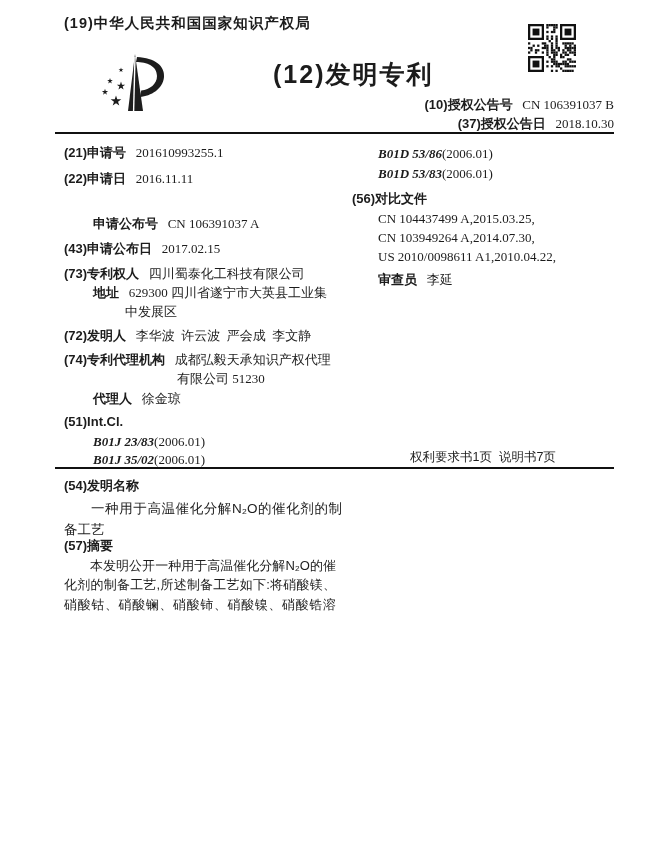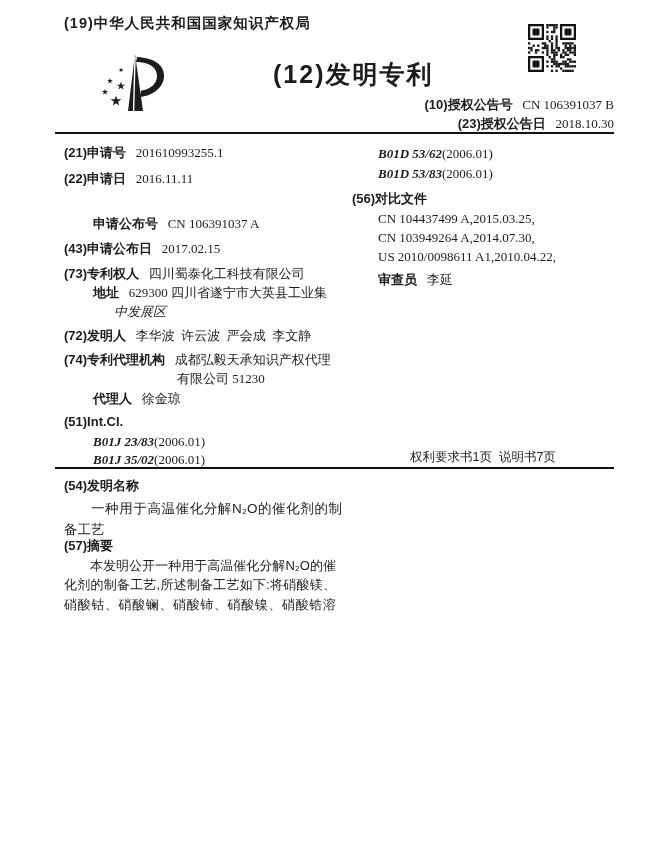--- a/index.html
+++ b/index.html
@@ -203,21 +203,21 @@
       <rect x="0" y="32" width="16" height="16" fill="#111"></rect>
       <rect x="2.2857142857142856" y="34.285714285714285" width="11.428571428571427" height="11.428571428571427" fill="#fff"></rect>
       <rect x="4.571428571428571" y="36.57142857142857" width="6.857142857142857" height="6.857142857142857" fill="#111"></rect>
     </svg>
 
   <div class="abs grantline" style="right:55px; top:96px;">
     <span class="lbl">(10)授权公告号</span>
     <span class="val">CN 106391037 B</span>
   </div>
   <div class="abs grantline" style="right:55px; top:115px;">
-    <span class="lbl">(23)授权公告日</span>
+    <span class="lbl">(37)授权公告日</span>
     <span class="val">2018.10.30</span>
   </div>
 
   <div class="rule" style="top:132px;"></div>
 
   <div class="row" style="left:64px; top:145px;">
     <span class="lbl">(21)申请号</span>
     <span class="val">201610993255.1</span>
   </div>
 
@@ -237,21 +237,21 @@
   </div>
 
   <div class="row" style="left:64px; top:266px;">
     <span class="lbl">(73)专利权人</span>
     <span class="val">四川蜀泰化工科技有限公司</span>
   </div>
   <div class="row" style="left:93px; top:285px;">
     <span class="lbl">地址</span>
     <span class="val">629300 四川省遂宁市大英县工业集</span>
   </div>
-  <div class="row" style="left:114px; top:304px;font-style:italic;">
+  <div class="row" style="left:125px; top:304px;">
     <span class="val-noml">中发展区</span>
   </div>
 
   <div class="row" style="left:64px; top:328px;">
     <span class="lbl">(72)发明人</span>
     <span class="val pre">李华波  许云波  严会成  李文静</span>
   </div>
 
   <div class="row" style="left:64px; top:352px;">
     <span class="lbl">(74)专利代理机构</span>
@@ -269,21 +269,21 @@
     <span class="lbl">(51)Int.Cl.</span>
   </div>
   <div class="row" style="left:93px; top:434px;">
     <span class="code">B01J 23/83</span><span class="year">(2006.01)</span>
   </div>
   <div class="row" style="left:93px; top:452px;">
     <span class="code">B01J 35/02</span><span class="year">(2006.01)</span>
   </div>
 
   <div class="row" style="left:378px; top:146px;">
-    <span class="code">B01D 53/62</span><span class="year">(2006.01)</span>
+    <span class="code">B01D 53/86</span><span class="year">(2006.01)</span>
   </div>
   <div class="row" style="left:378px; top:166px;">
     <span class="code">B01D 53/83</span><span class="year">(2006.01)</span>
   </div>
 
   <div class="row" style="left:352px; top:191px;">
     <span class="lbl">(56)对比文件</span>
   </div>
   <div class="row" style="left:378px; top:211px;">
     <span class="val-noml">CN 104437499 A,2015.03.25,</span>

